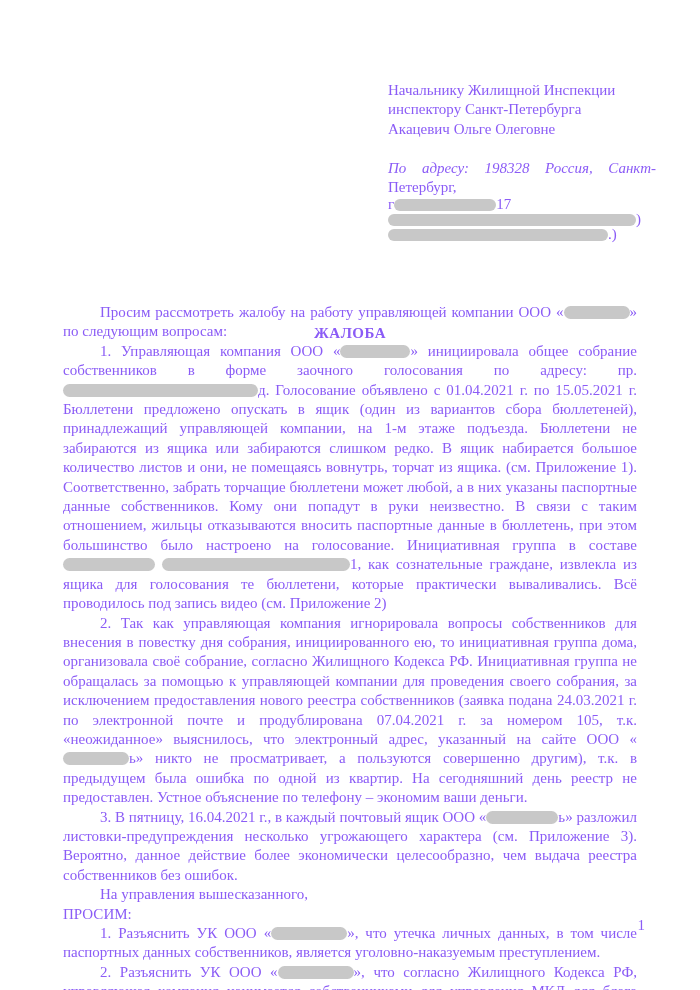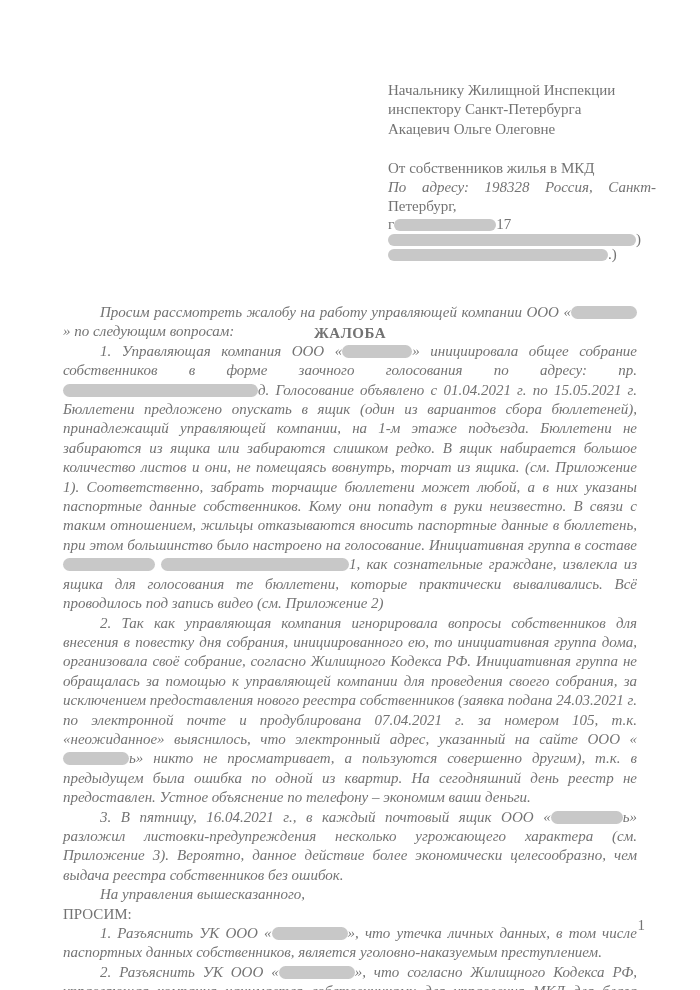--- a/index.html
+++ b/index.html
@@ -4,21 +4,21 @@
 <style>
   html, body { margin: 0; padding: 0; background: #ffffff; }
   .page {
     position: relative;
     width: 700px;
     height: 990px;
     background: #ffffff;
     font-family: "Liberation Serif", "DejaVu Serif", serif;
     font-size: 15px;
     line-height: 19.4px;
-    color: #737373;
+    color: #8b5cf6;
     overflow: hidden;
   }
   .letterhead {
     position: absolute;
     left: 388px;
     top: 81px;
     width: 268px;
     text-align: left;
   }
   .letterhead .lh-line { min-height: 19.4px; }
@@ -35,21 +35,21 @@
     margin-top: 48px;
   }
   .doc-body {
     position: absolute;
     left: 63px;
     top: 303px;
     width: 574px;
     text-align: justify;
   }
   .doc-body p.para { margin: 0; }
-  .doc-body p.para.indent { text-indent: 37px; font-style: italic; }
+  .doc-body p.para.indent { text-indent: 37px; }
   .redact {
     display: inline-block;
     height: 13px;
     border-radius: 7px;
     background: #c8c8c8;
     vertical-align: -2px;
   }
   .letterhead .redact { height: 12px; vertical-align: -2px; }
   .page-number {
     position: absolute;
@@ -62,21 +62,20 @@
 </head>
 <body>
 
 <div class="page">
 
   <div class="letterhead">
       <div class="lh-line">Начальнику Жилищной Инспекции</div>
       <div class="lh-line">инспектору Санкт-Петербурга</div>
       <div class="lh-line">Акацевич Ольге Олеговне</div>
       <div class="lh-line">&nbsp;</div>
-      <div class="lh-line">От собственников жилья в МКД</div>
       <div class="lh-line jl">По адресу: 198328 Россия, Санкт-</div>
       <div class="lh-line">Петербург,</div>
       <div class="lh-line redline">г<span class="redact" style="width: 102px;"></span>17</div>
       <div class="lh-line redline"><span class="redact" style="width: 248px;"></span>)</div>
       <div class="lh-line redline"><span class="redact" style="width: 220px;"></span>.)</div>
     </div>
 
   <div class="doc-title">ЖАЛОБА</div>
 
   <div class="doc-body">

